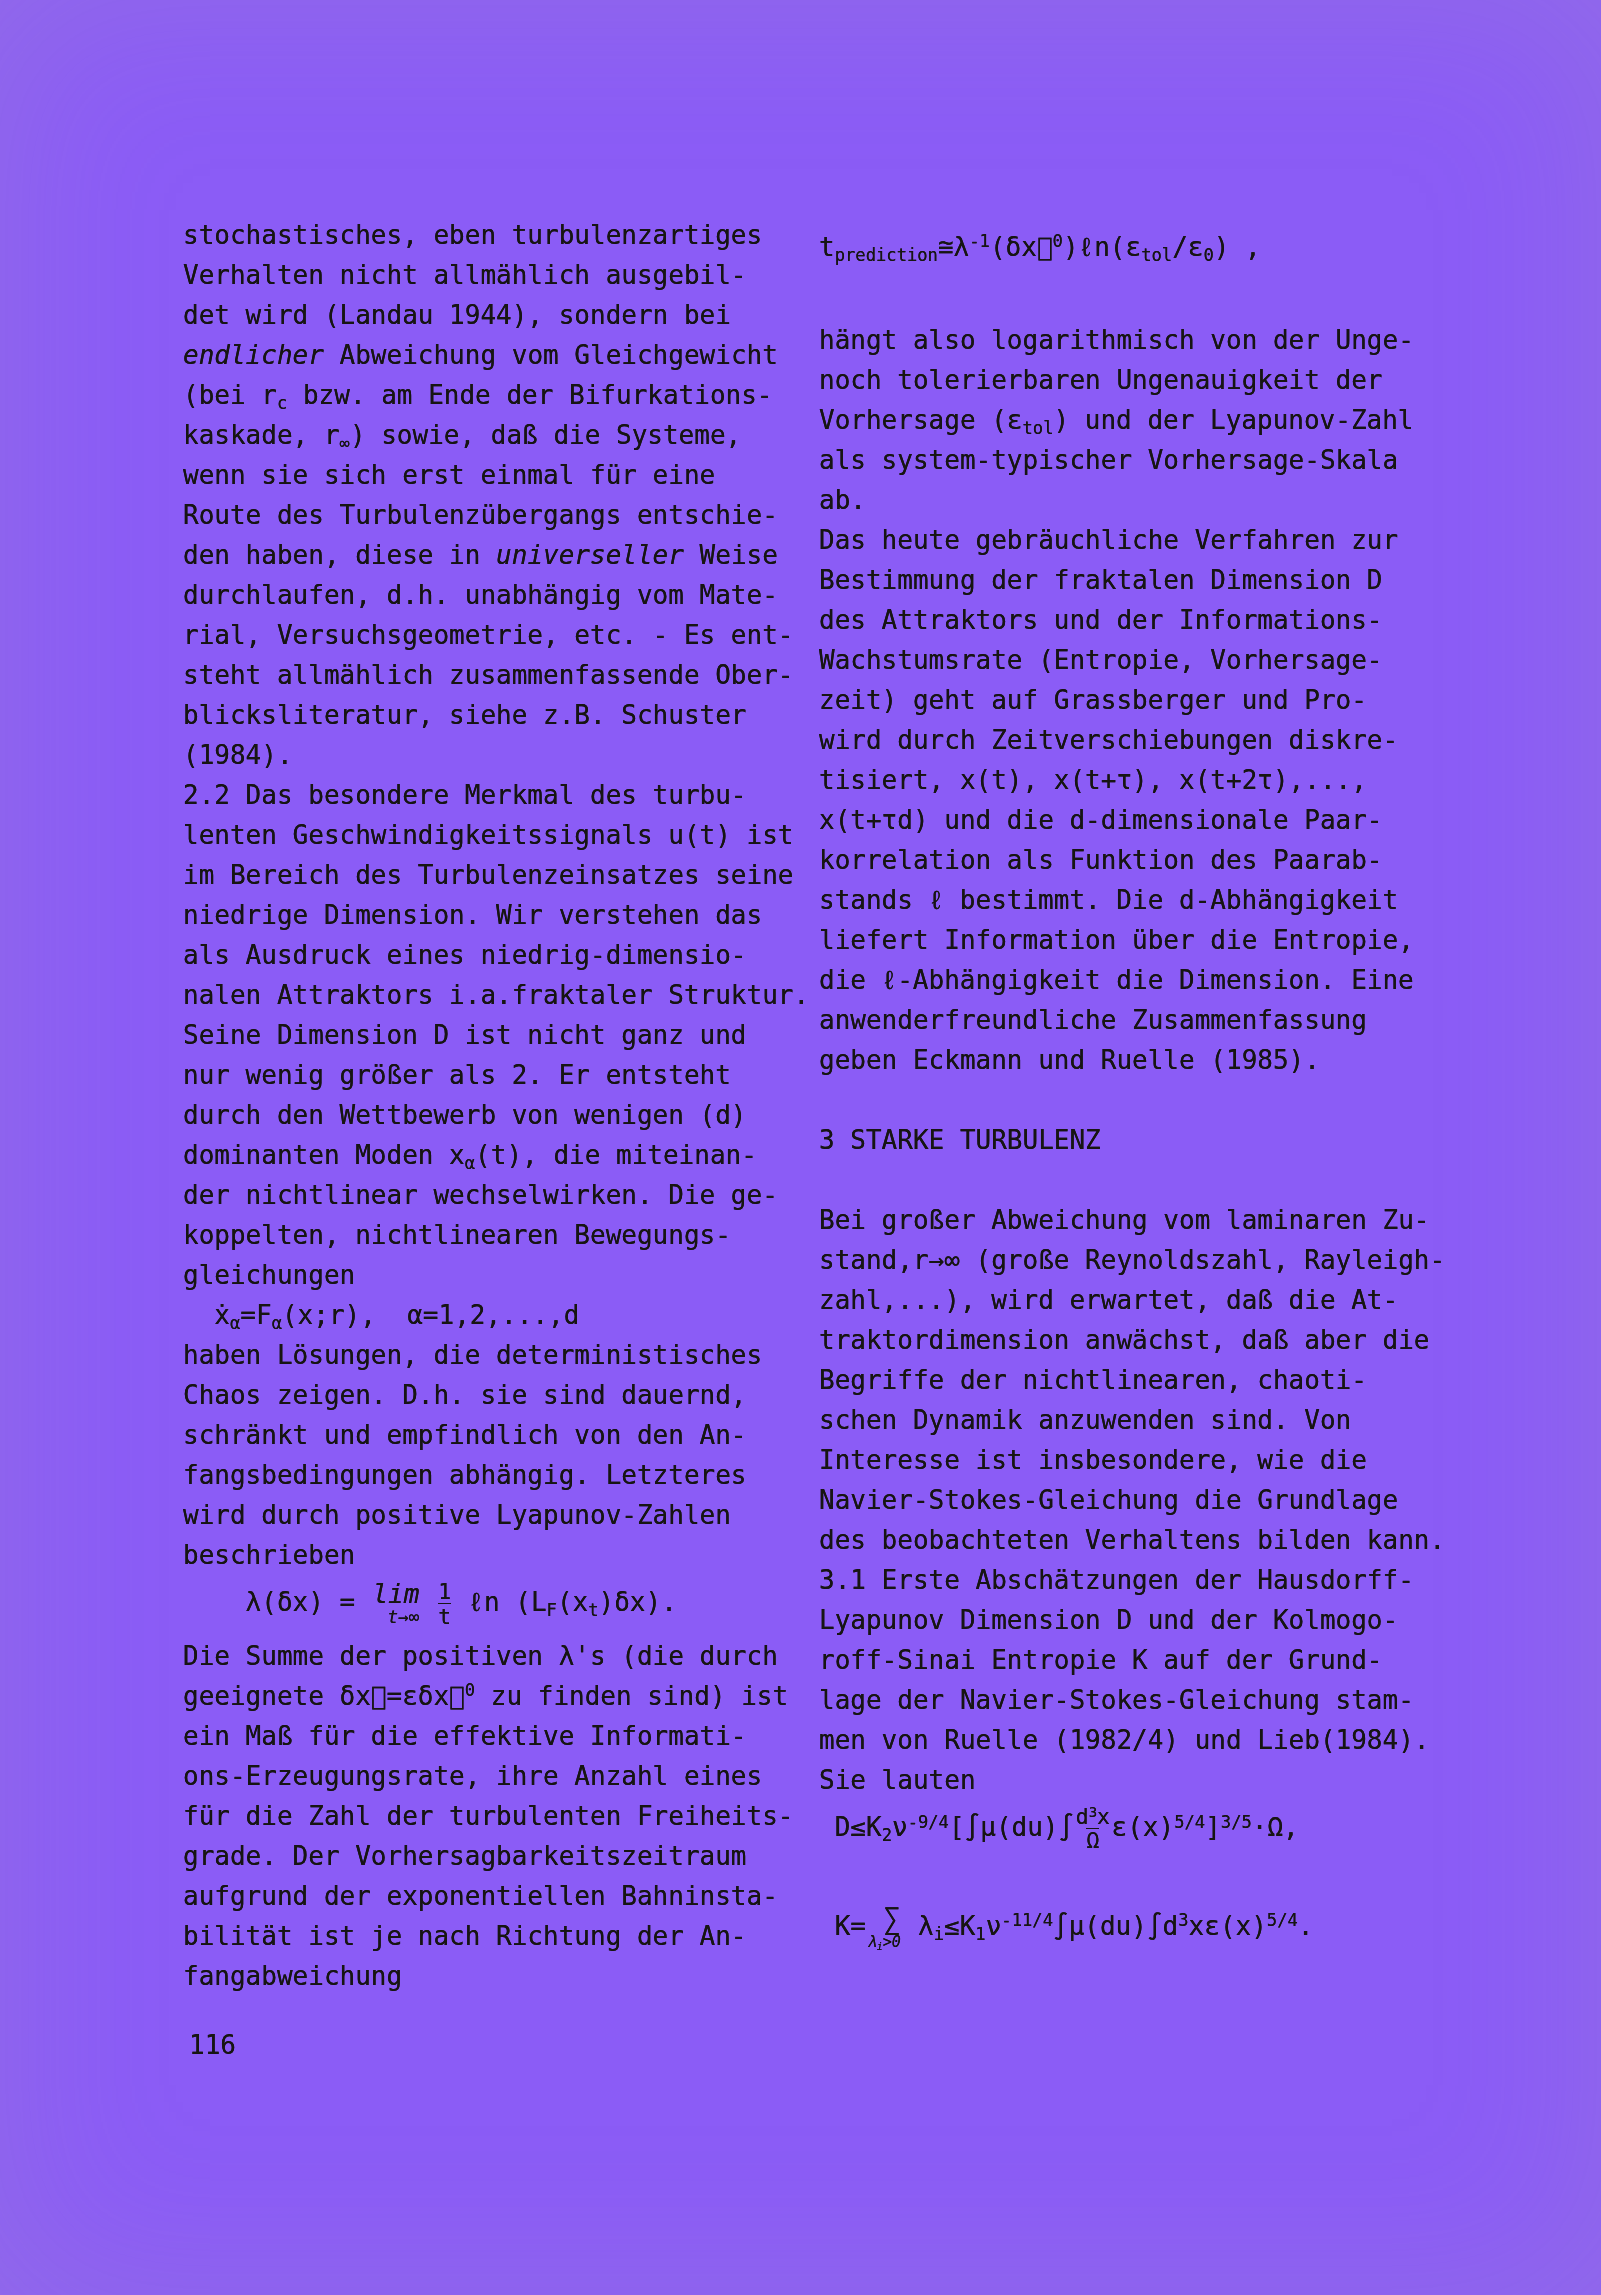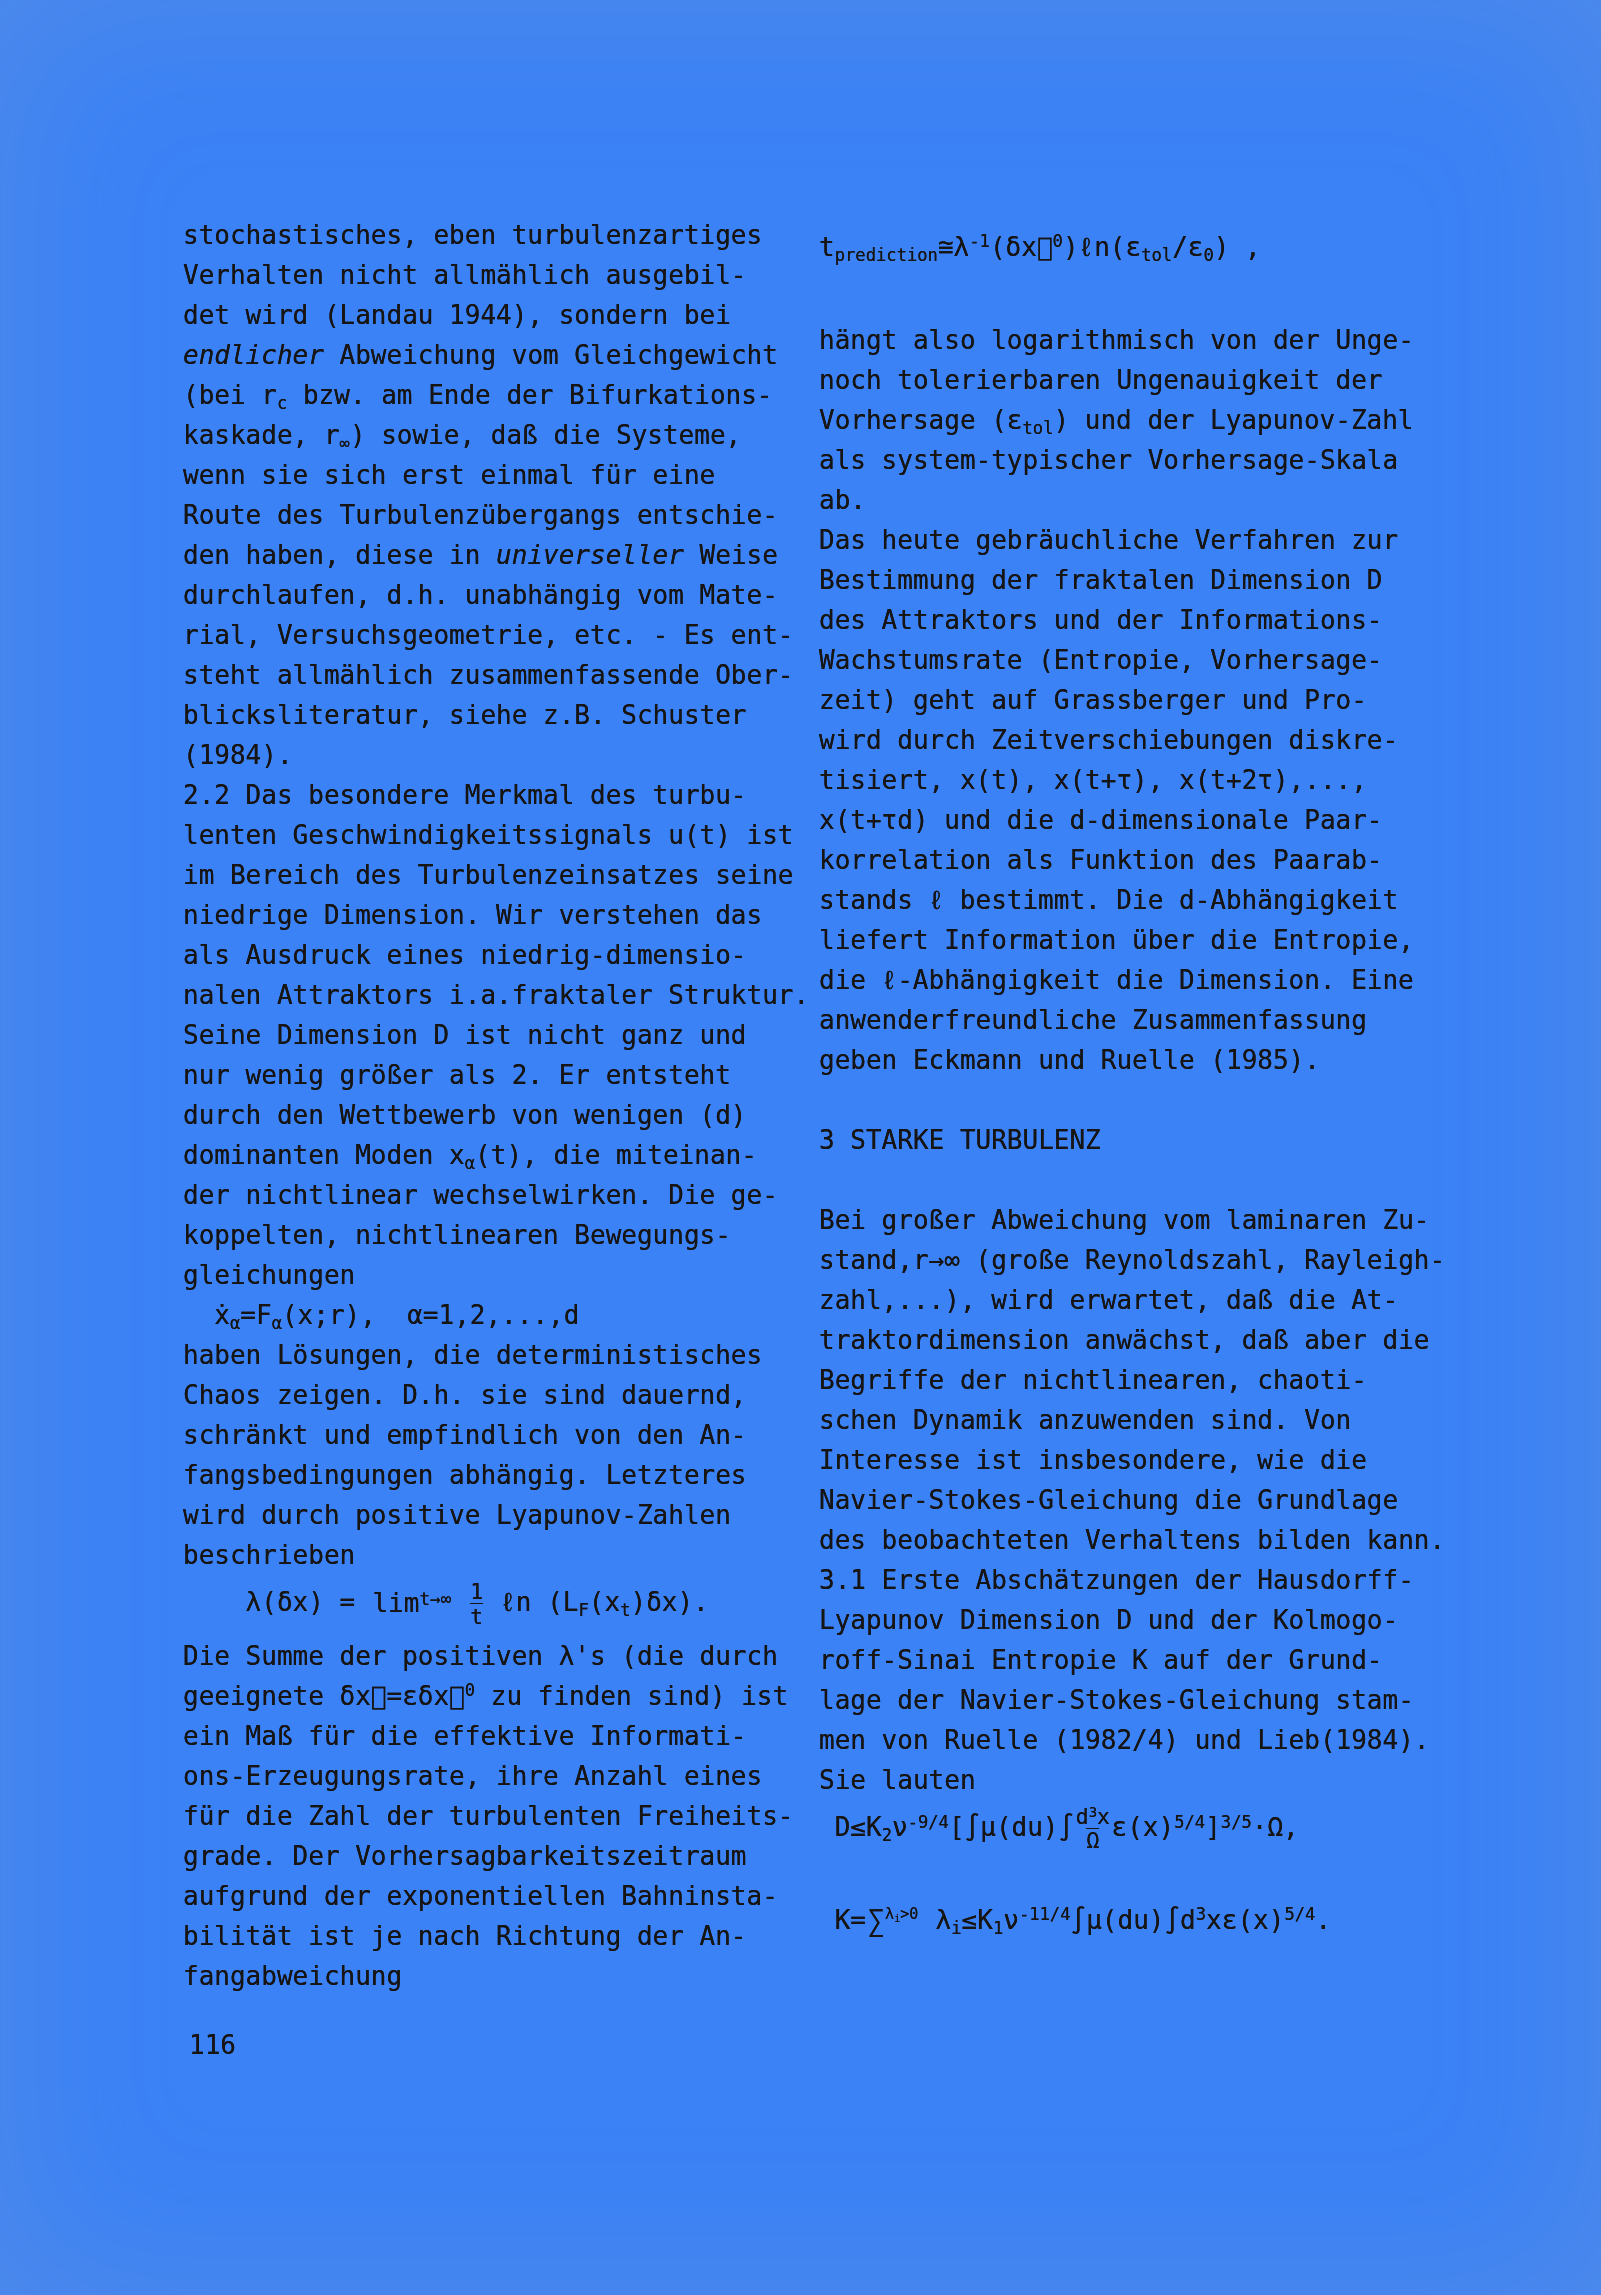--- a/index.html
+++ b/index.html
@@ -9,21 +9,21 @@
     position: relative;
     background: #f6f6f3;
     font-family: "DejaVu Sans Mono", "Liberation Mono", monospace;
     font-size: 26px;
     color: #171513;
     overflow: hidden;
   }
   .page {
     position: absolute;
     inset: 0;
-    background: #3b82f6;
+    background: #8b5cf6;
     
     box-shadow: inset 0 0 176px rgba(180,175,165,0.18);
   }
   .column {
     position: absolute;
     top: 215px;
   }
   .col-left  { left: 183px; width: 634px; }
   .col-right { left: 819px; width: 670px; margin-top: 12px; }
   .line {
@@ -43,25 +43,26 @@
     flex-direction: column;
     align-items: center;
     vertical-align: middle;
     font-size: 0.82em;
     line-height: 1.08;
     margin: 0 1.6px;
   }
   .frac .den { border-top: 1.6px solid currentColor; padding-top: 0.8px; }
   .limstack, .sumstack {
     display: inline-flex;
-    flex-direction: row;
-    align-items: flex-start;
+    flex-direction: column;
+    align-items: flex-end;
     vertical-align: middle;
     line-height: 1.02;
     margin: 0 1.6px;
+    font-style: italic;
   }
   .limsub { font-size: 0.68em; }
   .sumtop { font-size: 1.12em; }
   .sumsub { font-size: 0.58em; }
   .page-number {
     position: absolute;
     left: 189px;
     top: 2025px;
     line-height: 40px;
     text-shadow: 0 0 0.5px currentColor;

